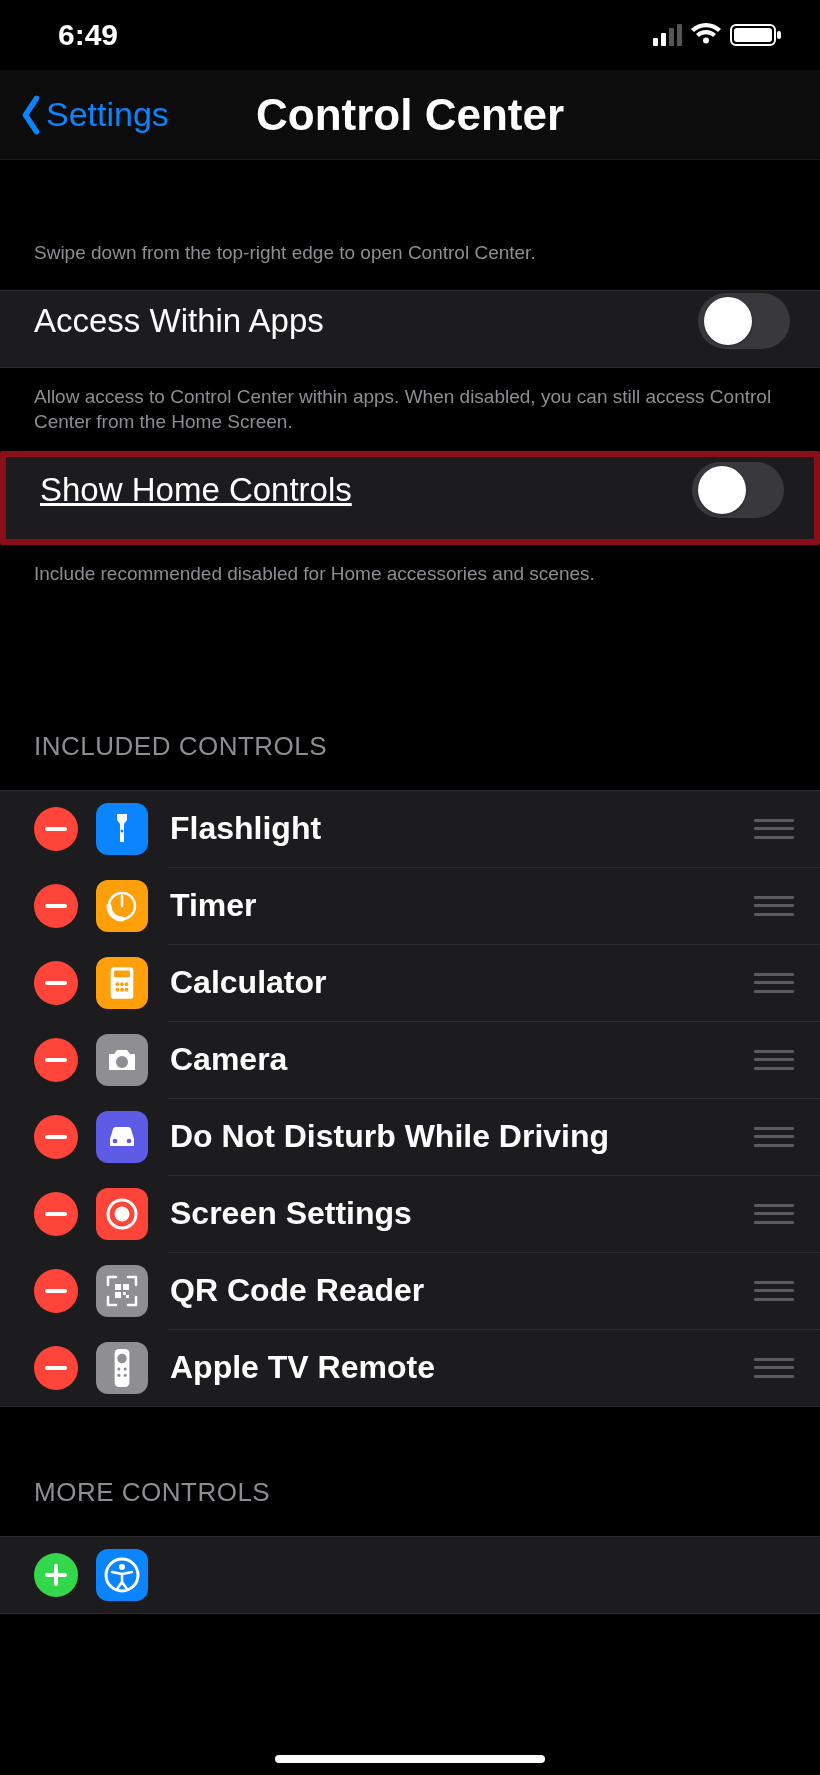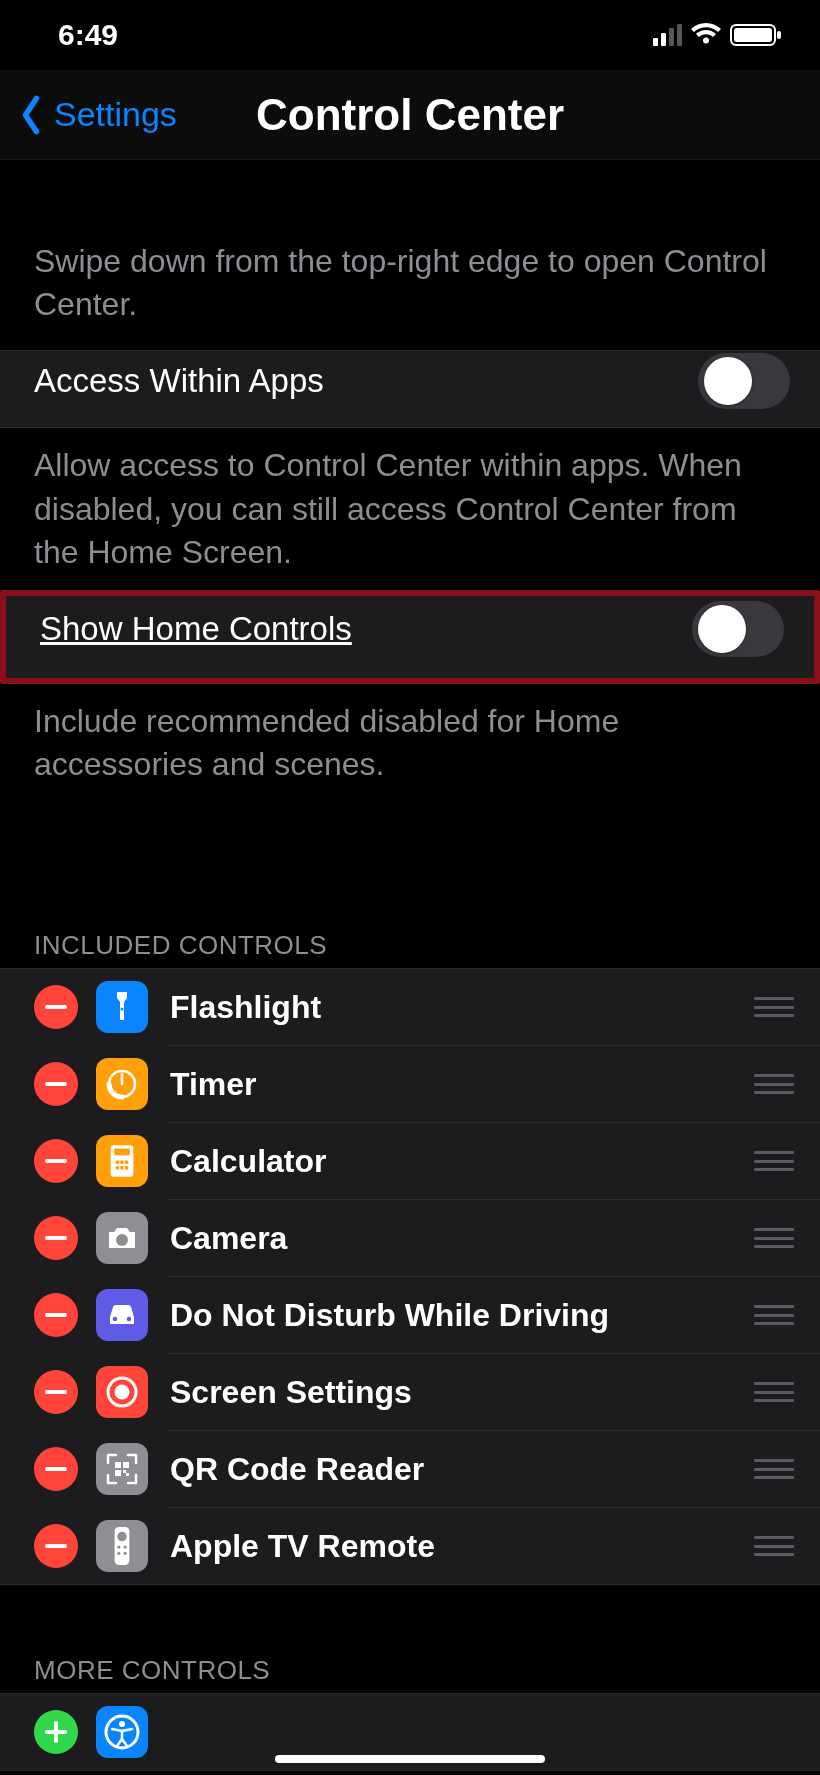--- a/index.html
+++ b/index.html
@@ -25,37 +25,37 @@
     height: 90px;
     display: flex;
     align-items: center;
     position: relative;
     background: #0c0c0c;
     border-bottom: 1px solid #1b1b1b;
   }
   .back-btn {
     display: flex;
     align-items: center;
-    gap: 10px;
+    gap: 2px;
     color: #0a84ff;
     font-size: 34px;
     padding-left: 18px;
     z-index: 2;
   }
   .nav-title {
     position: absolute;
     left: 0; right: 0;
     text-align: center;
     font-size: 44px;
     font-weight: 600;
     color: #fff;
   }
   .section-desc {
     color: #8d8d93;
-    font-size: 32px;
+    font-size: 19px;
     line-height: 1.35;
     padding: 16px 34px;
   }
   .top-desc { padding-top: 80px; padding-bottom: 24px; }
   .cell {
     background: #1c1c1e;
     min-height: 78px;
     display: flex;
     align-items: center;
     justify-content: space-between;
@@ -87,21 +87,21 @@
     height: 48px;
     border-radius: 50%;
     background: #fff;
     left: 6px;
     box-shadow: 0 1px 3px rgba(0,0,0,0.3);
   }
   .section-header {
     color: #8d8d93;
     font-size: 26px;
     letter-spacing: 0.5px;
-    padding: 28px 34px 7px;
+    padding: 28px 34px 28px;
     text-transform: uppercase;
   }
   .list { background: #1c1c1e; border-top: 1px solid #2b2b2d; border-bottom: 1px solid #2b2b2d; }
   .row {
     display: flex;
     align-items: center;
     min-height: 76px;
     padding: 0 26px 0 34px;
   }
   .row .circle-btn {

